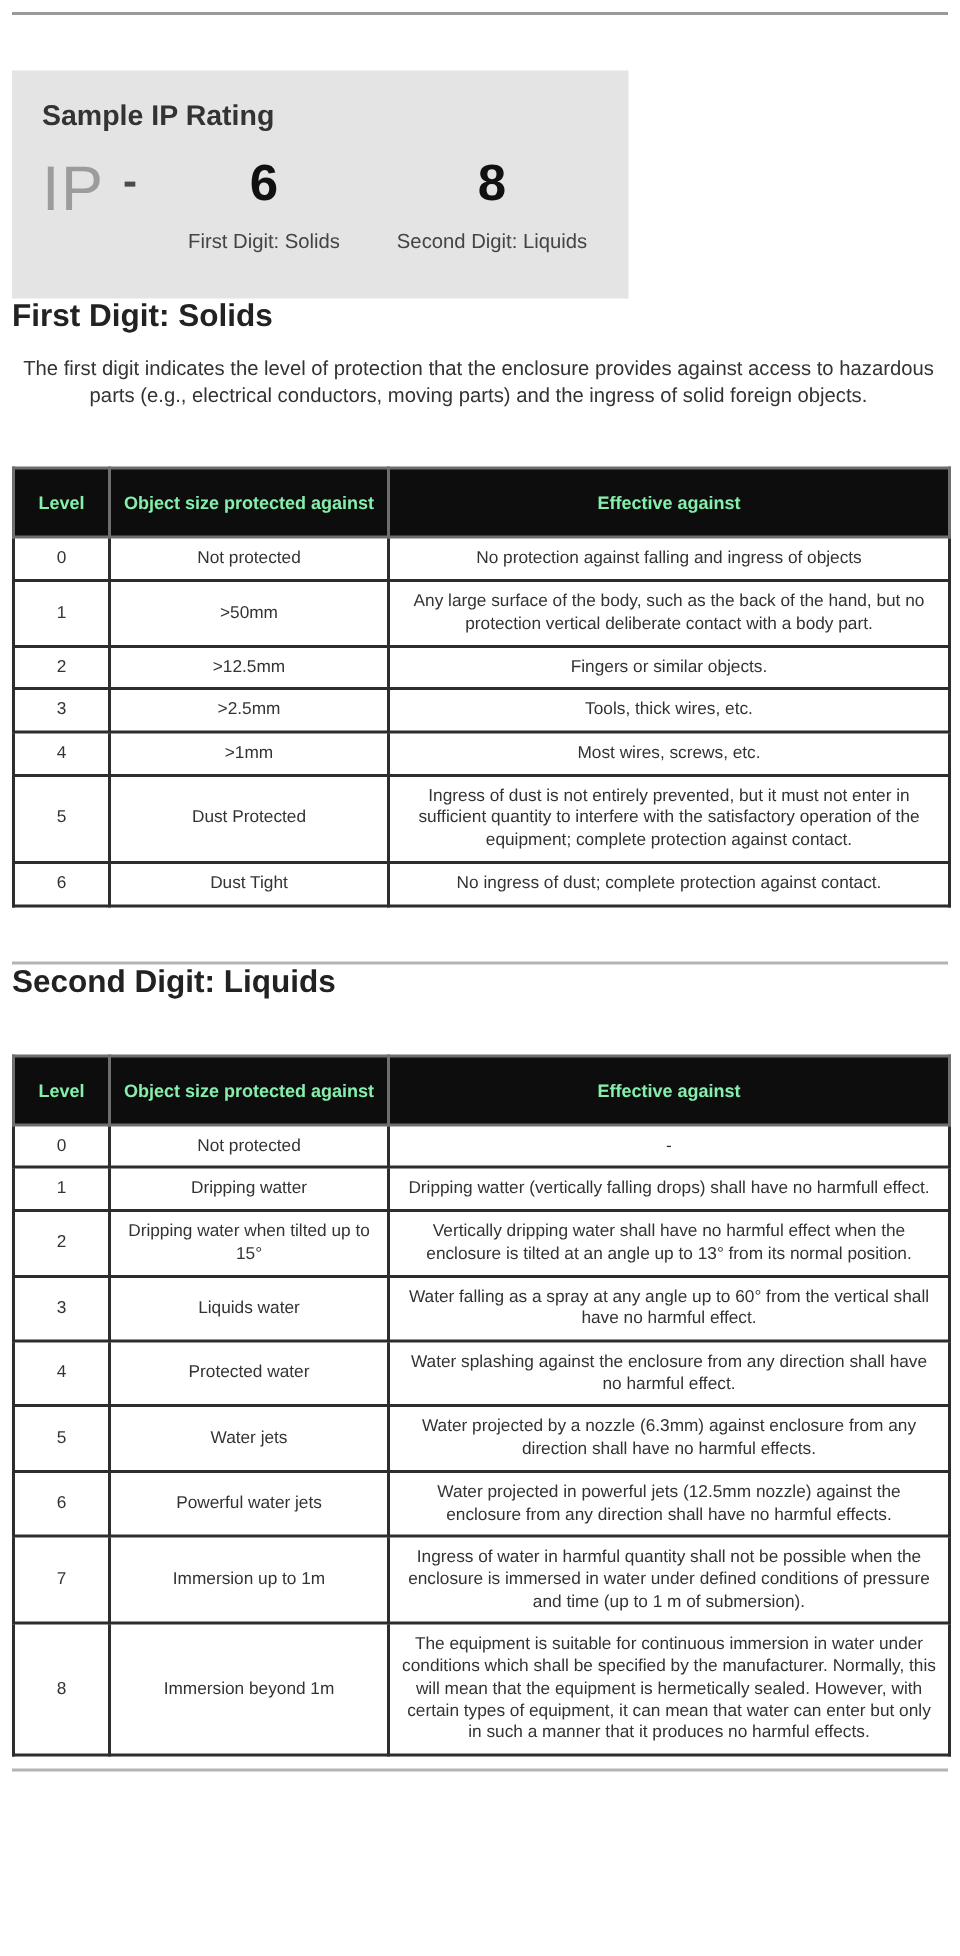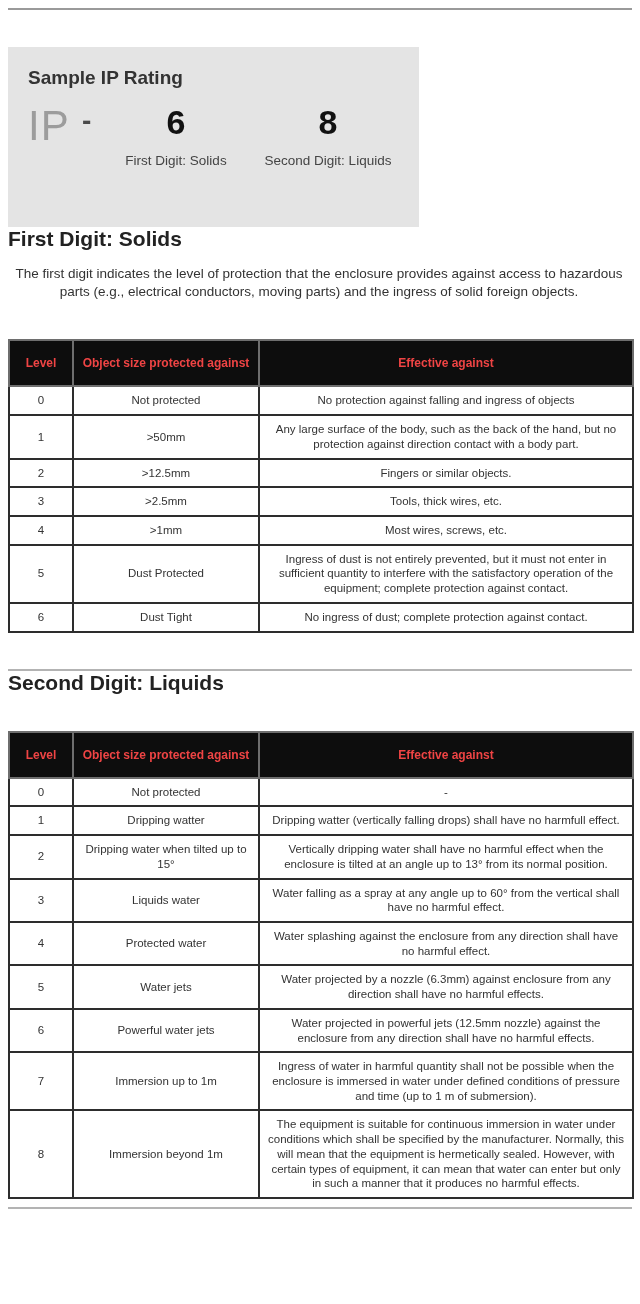--- a/index.html
+++ b/index.html
@@ -23,21 +23,21 @@
   }
   hr.rule-top { margin-top: 8px; }
   hr.rule-mid { margin-top: 36px; border-top-color: #b3b3b3; }
   hr.rule-bottom { margin-top: 8px; border-top-color: #b3b3b3; }
 
   
   .sample-box {
     position: relative;
     margin-top: 37px;
     width: 411px;
-    height: 180px;
+    height: 152px;
     background: #e4e4e4;
   }
   .sample-title {
     position: absolute;
     left: 20px;
     top: 20px;
     font-size: 19px;
     font-weight: bold;
     color: #333333;
   }
@@ -104,21 +104,21 @@
     width: 624px;
     border-collapse: collapse;
     table-layout: fixed;
     border: 2px solid #2d2d2d;
   }
   table.ip-table col.c-level  { width: 64px; }
   table.ip-table col.c-object { width: 186px; }
   table.ip-table col.c-effect { width: 374px; }
   table.ip-table th {
     background: #0d0d0d;
-    color: #ef4444;
+    color: #86efac;
     font-size: 12px;
     font-weight: bold;
     text-align: center;
     padding: 15px 6px;
     border: 2px solid #6e6e6e;
   }
   table.ip-table td {
     font-size: 11.5px;
     line-height: 1.28;
     color: #333333;
@@ -170,21 +170,21 @@
       </thead>
       <tbody>
         <tr>
           <td>0</td>
           <td>Not protected</td>
           <td>No protection against falling and ingress of objects</td>
         </tr>
         <tr>
           <td>1</td>
           <td>&gt;50mm</td>
-          <td>Any large surface of the body, such as the back of the hand, but no protection against direction contact with a body part.</td>
+          <td>Any large surface of the body, such as the back of the hand, but no protection vertical deliberate contact with a body part.</td>
         </tr>
         <tr>
           <td>2</td>
           <td>&gt;12.5mm</td>
           <td>Fingers or similar objects.</td>
         </tr>
         <tr>
           <td>3</td>
           <td>&gt;2.5mm</td>
           <td>Tools, thick wires, etc.</td>

